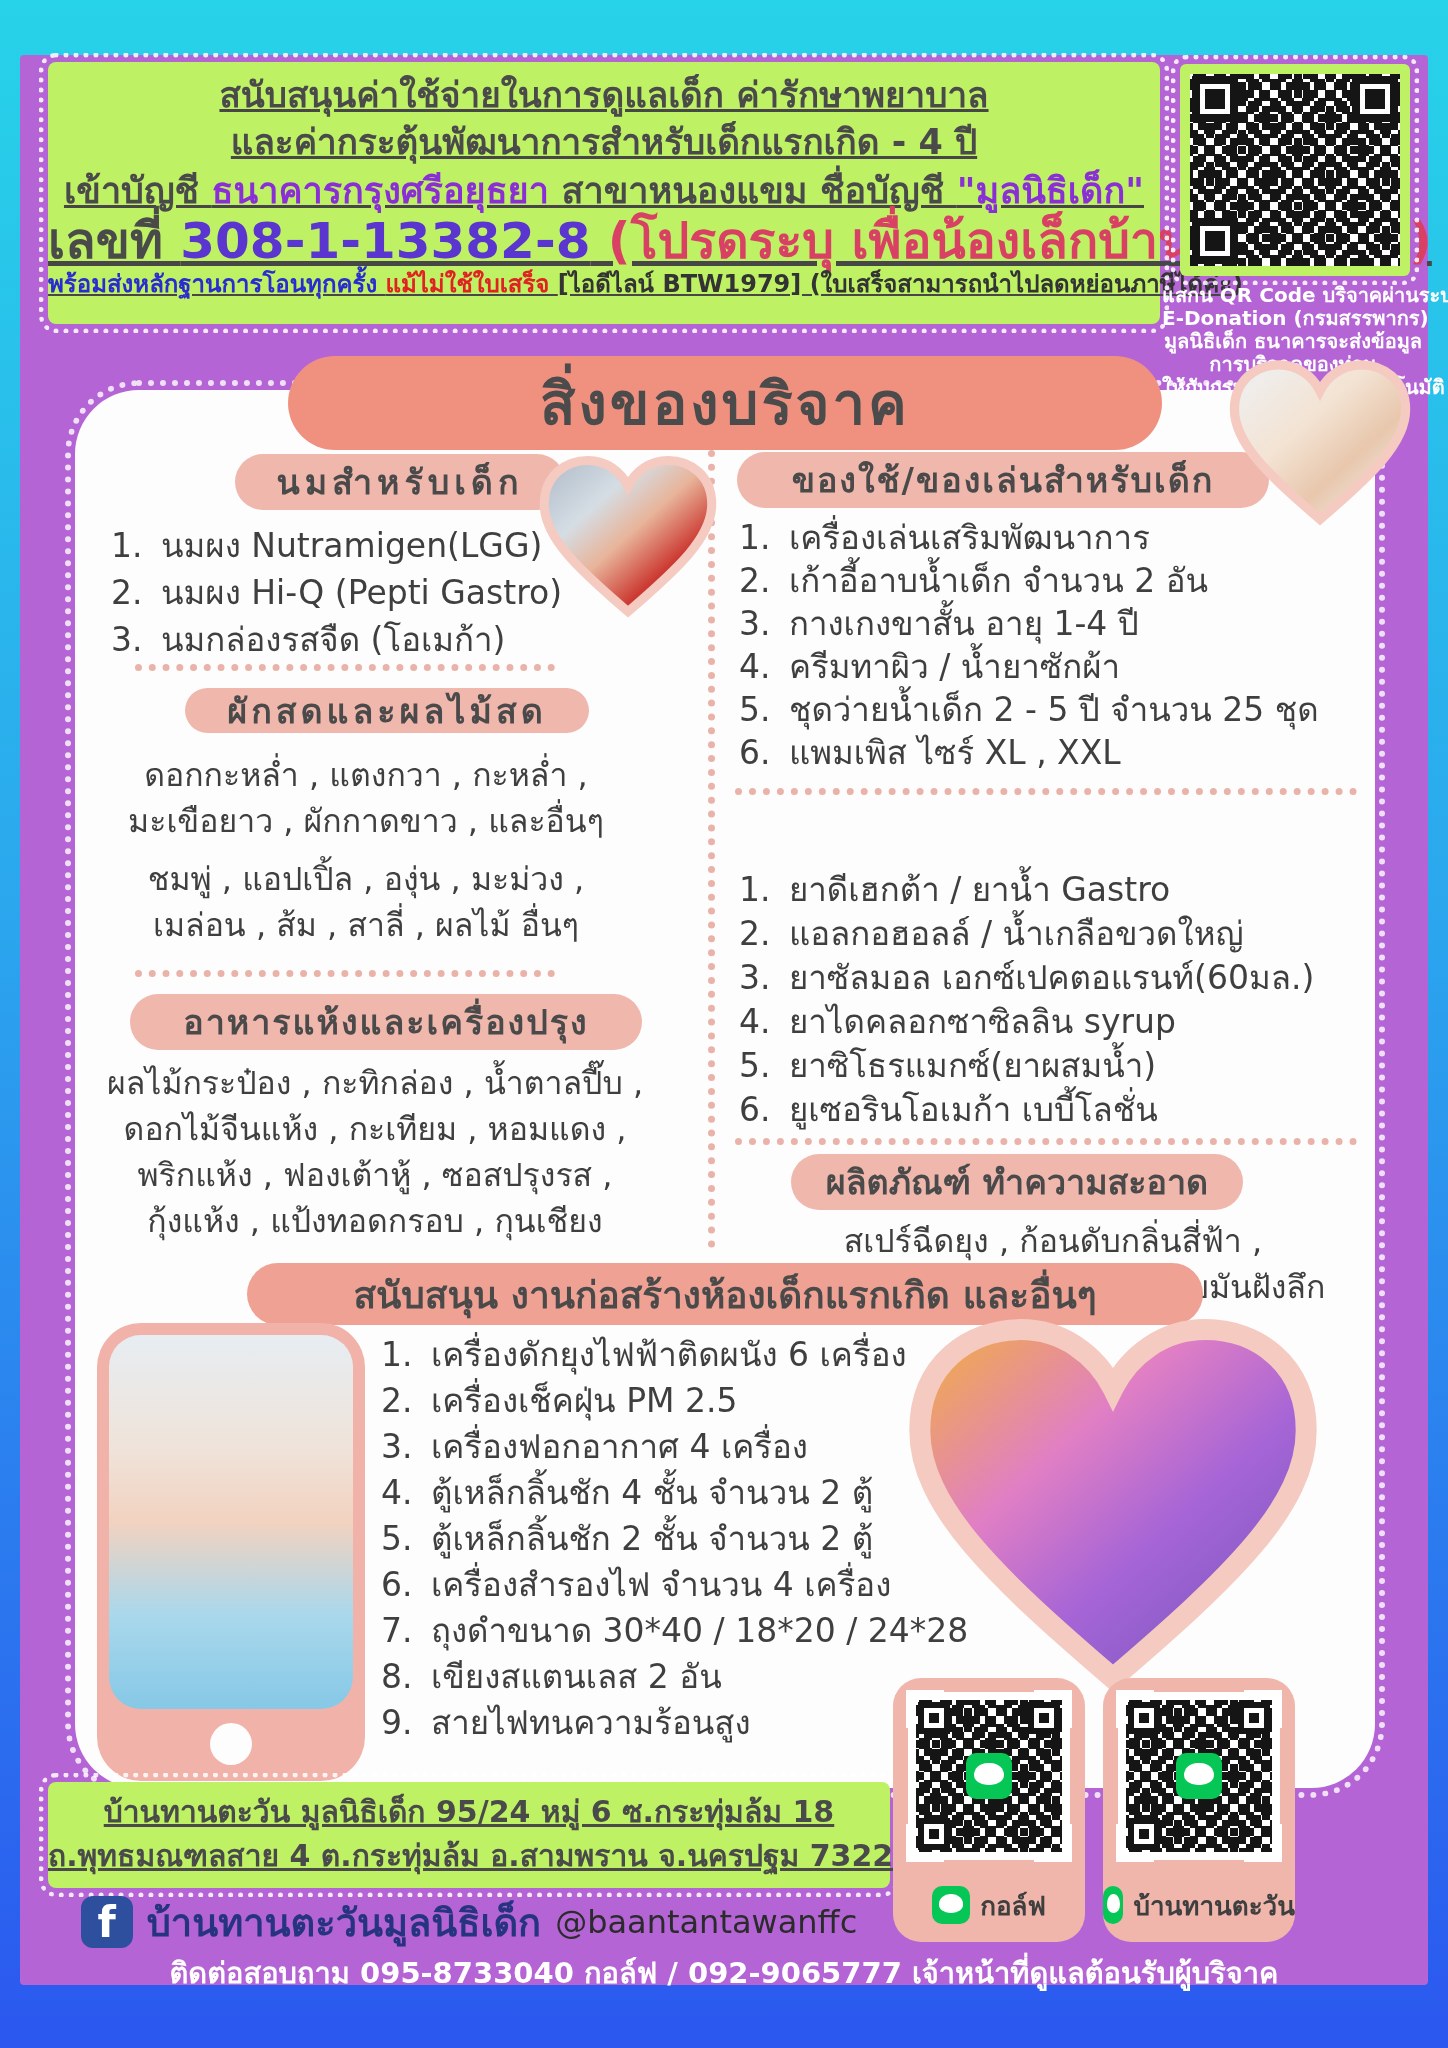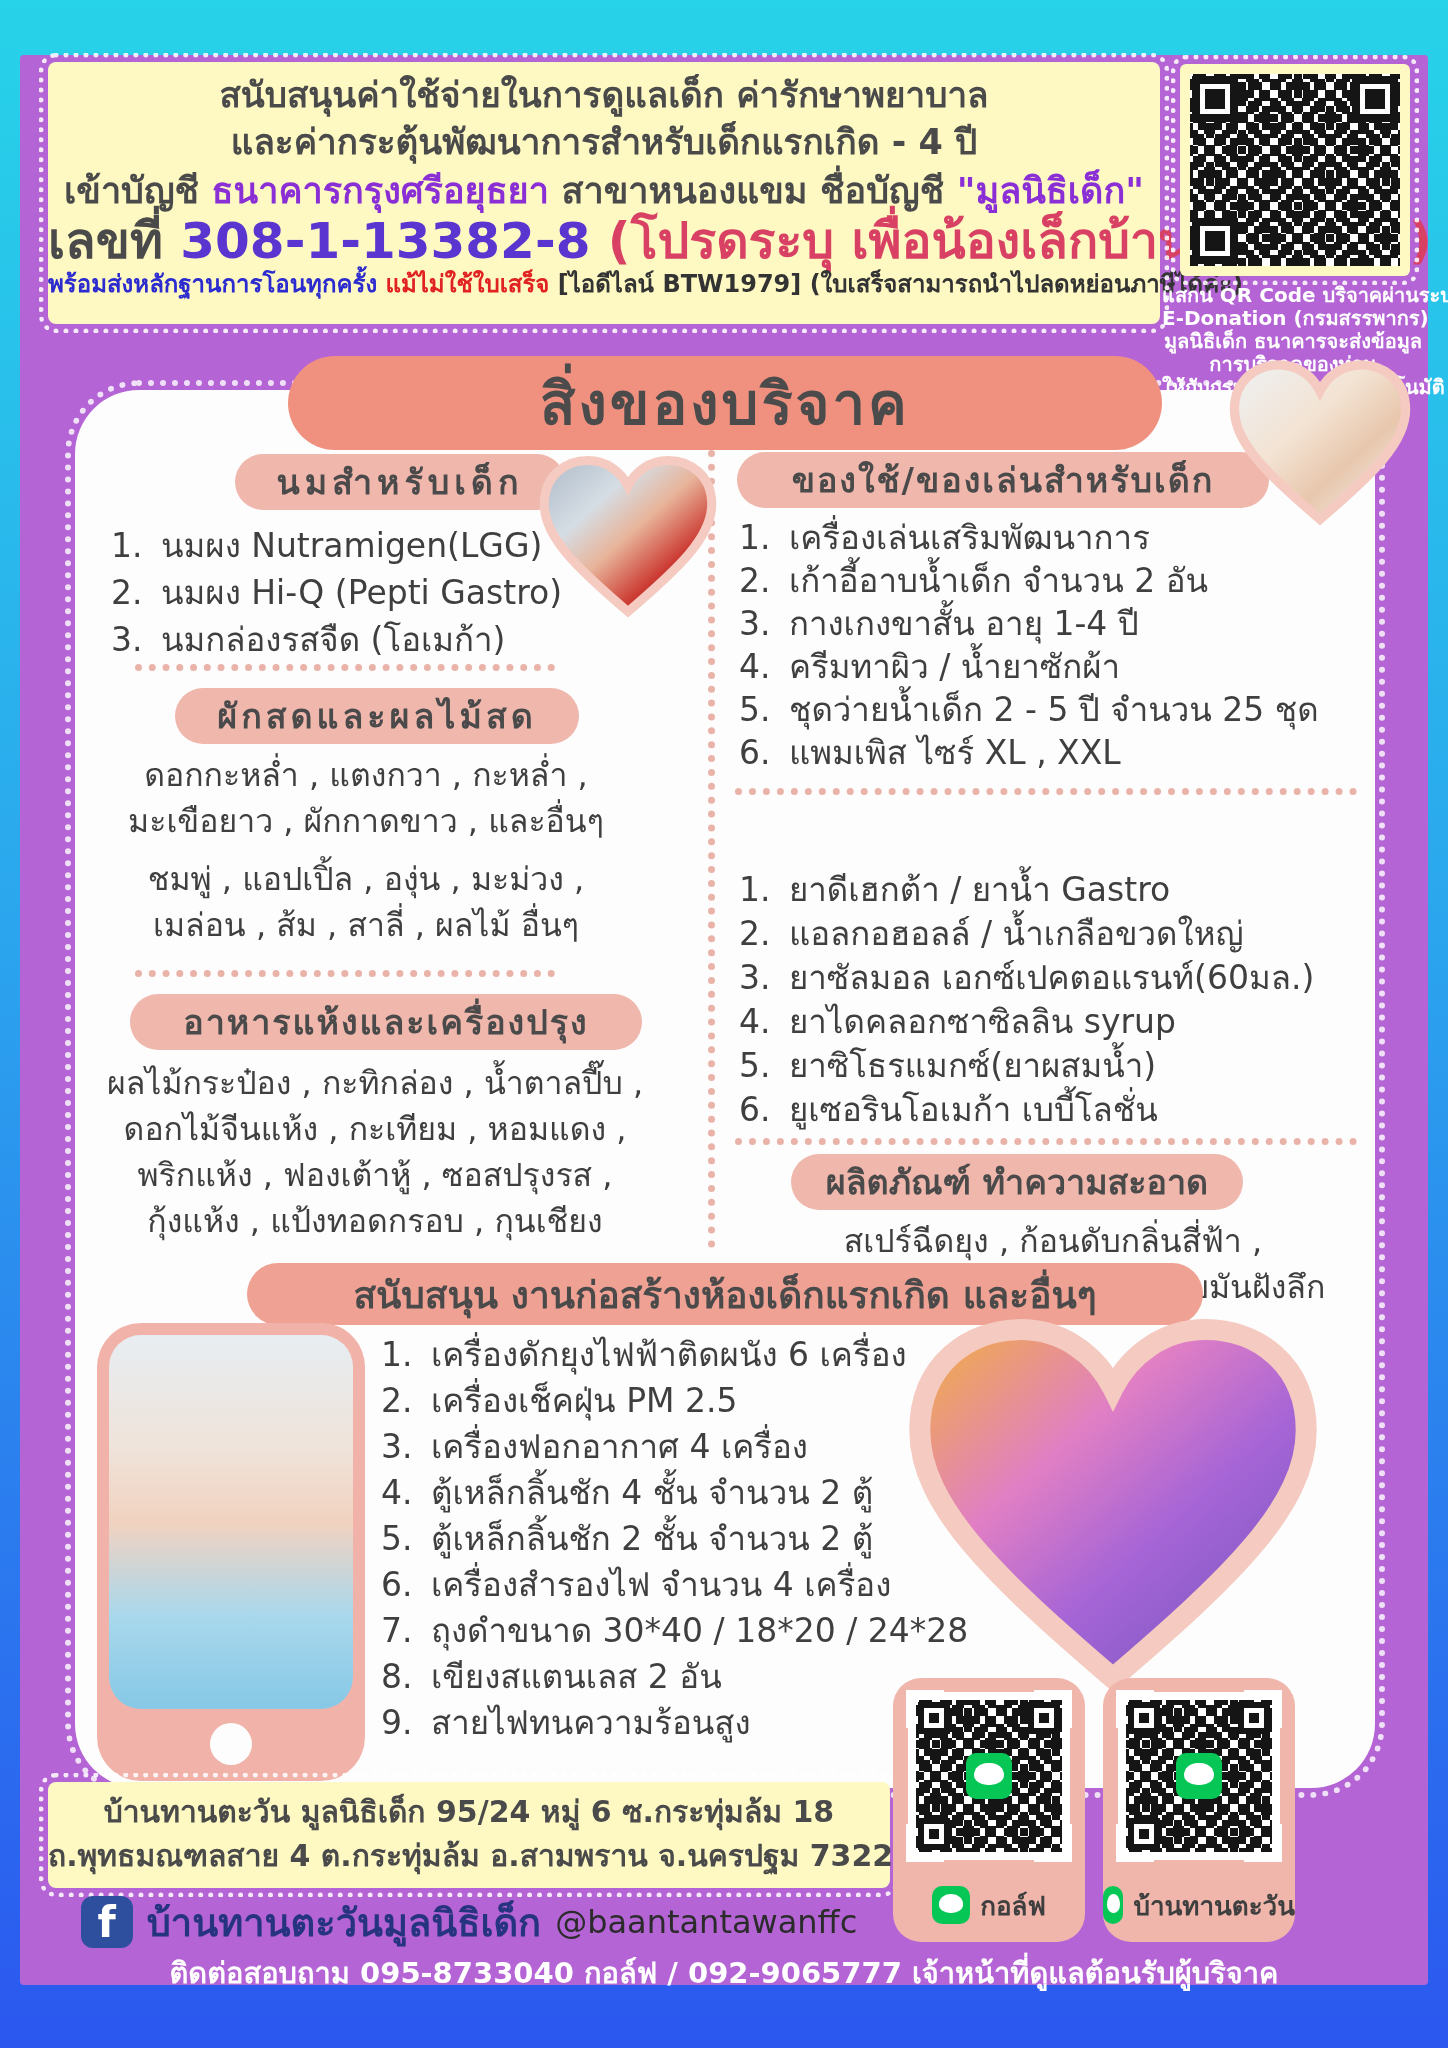--- a/index.html
+++ b/index.html
@@ -5,21 +5,21 @@
   html,body{margin:0;padding:0;}
   .poster{
     position:relative; width:1448px; height:2048px; overflow:hidden;
     font-family:"DejaVu Sans",sans-serif; color:#474747;
     background:linear-gradient(180deg,#27d3e8 0%,#2ba6ee 45%,#2b57ef 100%);
   }
   .purple-panel{
     position:absolute; left:20px; top:55px; width:1408px; height:1930px;
     background:#b564d6; border-radius:4px;
   }
-  .white-box{ background:#fef9c3; outline:5px dotted rgba(255,255,255,.85); outline-offset:4px; }
+  .white-box{ background:#bef264; outline:5px dotted rgba(255,255,255,.85); outline-offset:4px;text-decoration:underline; }
 
   
   .header-box{
     position:absolute; left:28px; top:7px; width:1112px; height:262px;
     border-radius:8px; text-align:center; padding-top:10px; box-sizing:border-box;
     font-weight:bold;
   }
   .h-l12{font-size:35px; line-height:47px; color:#4a4a4a;}
   .h-l3{font-size:36px; line-height:50px; color:#4a4a4a; white-space:nowrap;}
   .h-l4{font-size:50px; line-height:50px; color:#4a4a4a; white-space:nowrap;}
@@ -173,21 +173,21 @@
       <div class="vdiv"></div>
 
       <div class="pill" style="left:160px;top:64px;width:330px;height:56px;letter-spacing:5px;">นมสำหรับเด็ก</div>
       <ol class="nlist" style="left:30px;top:132px;width:580px;line-height:47px;">
         <li>นมผง Nutramigen(LGG)</li>
         <li>นมผง Hi-Q (Pepti Gastro)</li>
         <li>นมกล่องรสจืด (โอเมก้า)</li>
       </ol>
       <div class="hdiv" style="left:60px;top:274px;width:420px;"></div>
 
-      <div class="pill" style="left:100px;top:298px;width:404px;height:56px;letter-spacing:4px;">ผักสดและผลไม้สด</div>
+      <div class="pill" style="left:110px;top:298px;width:404px;height:45px;letter-spacing:4px;">ผักสดและผลไม้สด</div>
       <div class="para" style="left:8px;top:362px;width:566px;">
         <div>ดอกกะหล่ำ , แตงกวา , กะหล่ำ ,</div>
         <div>มะเขือยาว , ผักกาดขาว , และอื่นๆ</div>
       </div>
       <div class="para" style="left:8px;top:466px;width:566px;">
         <div>ชมพู่ , แอปเปิ้ล , องุ่น , มะม่วง ,</div>
         <div>เมล่อน , ส้ม , สาลี่ , ผลไม้ อื่นๆ</div>
       </div>
       <div class="hdiv" style="left:60px;top:580px;width:420px;"></div>
 

